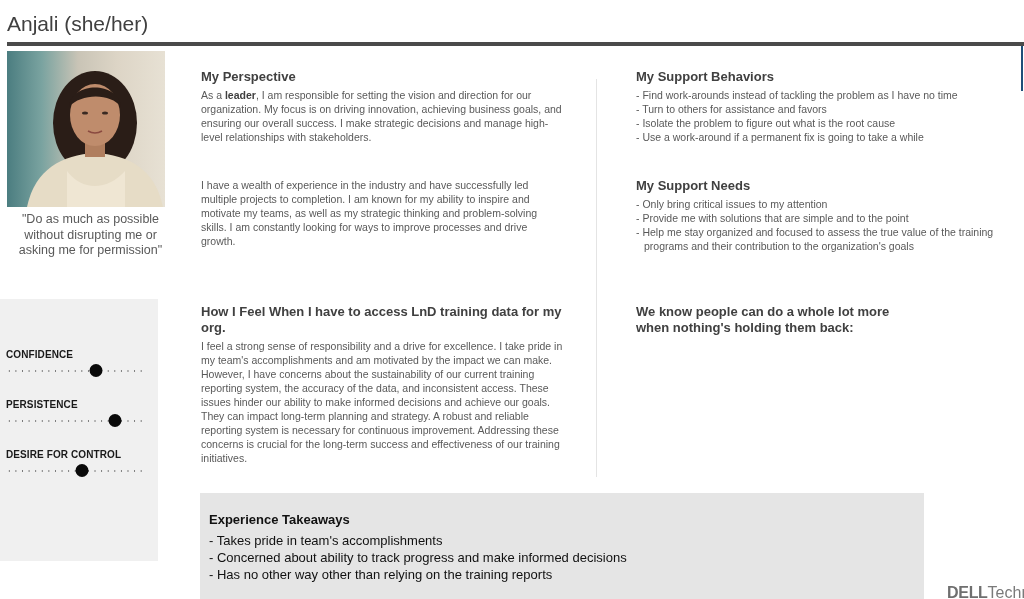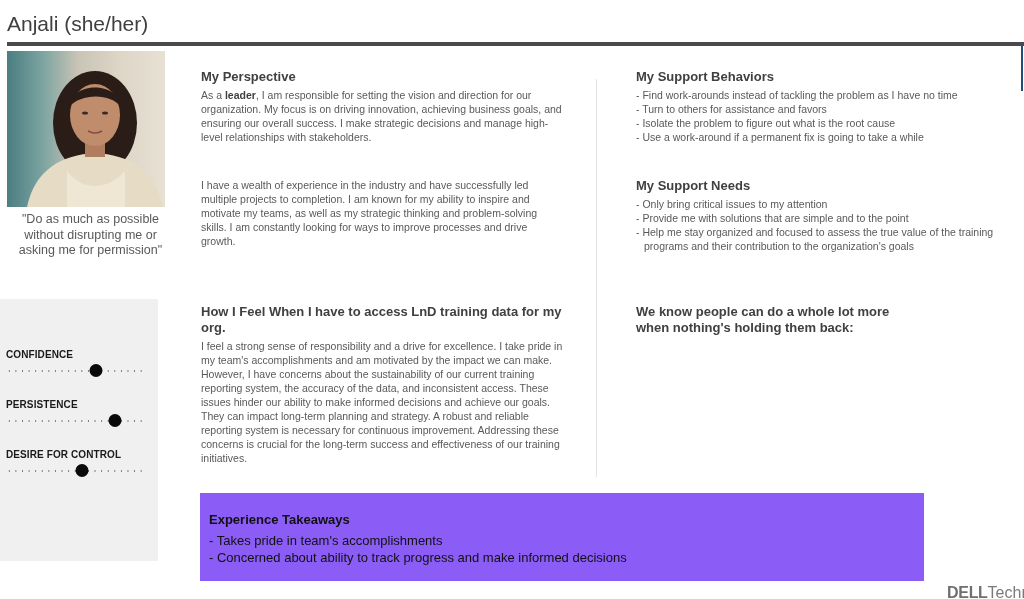--- a/index.html
+++ b/index.html
@@ -51,21 +51,21 @@
   .section-body {
     font-size: 10.5px; line-height: 14px; color: #595959; margin: 0;
   }
   .section-body b { color: #404040; }
   .bullets { margin: 0; padding: 0; list-style: none; font-size: 10.5px; line-height: 14px; color: #595959; }
   .bullets li { padding-left: 8px; text-indent: -8px; }
   .divider {
     position: absolute; left: 596px; top: 79px; width: 1px; height: 398px; background: #e4e4e4;
   }
   .takeaways {
-    position: absolute; left: 200px; top: 493px; width: 724px; height: 88px; background: #8b5cf6;
+    position: absolute; left: 200px; top: 493px; width: 724px; height: 106px; background: #e5e5e5;
   }
   .takeaways .tk-head {
     position: absolute; left: 9px; top: 19px; font-size: 13px; font-weight: bold; color: #111;
   }
   .takeaways ul {
     position: absolute; left: 9px; top: 39px; margin: 0; padding: 0; list-style: none;
     font-size: 13px; line-height: 17px; color: #111;
   }
   .logo {
     position: absolute; left: 940px; top: 584px; font-size: 16px; color: #7a7a7a; white-space: nowrap; margin-left: 7px;
@@ -156,16 +156,17 @@
 
 <div class="col" style="left:636px; top:304px; width:285px;">
   <div class="section-head">We know people can do a whole lot more when nothing's holding them back:</div>
 </div>
 
 <div class="takeaways">
   <div class="tk-head">Experience Takeaways</div>
   <ul>
     <li>- Takes pride in team's accomplishments</li>
     <li>- Concerned about ability to track progress and make informed decisions</li>
+    <li>- Has no other way other than relying on the training reports</li>
   </ul>
 </div>
 
 <div class="logo"><span class="dell">DELL</span><span>Techn</span></div>
 
 </body></html>

